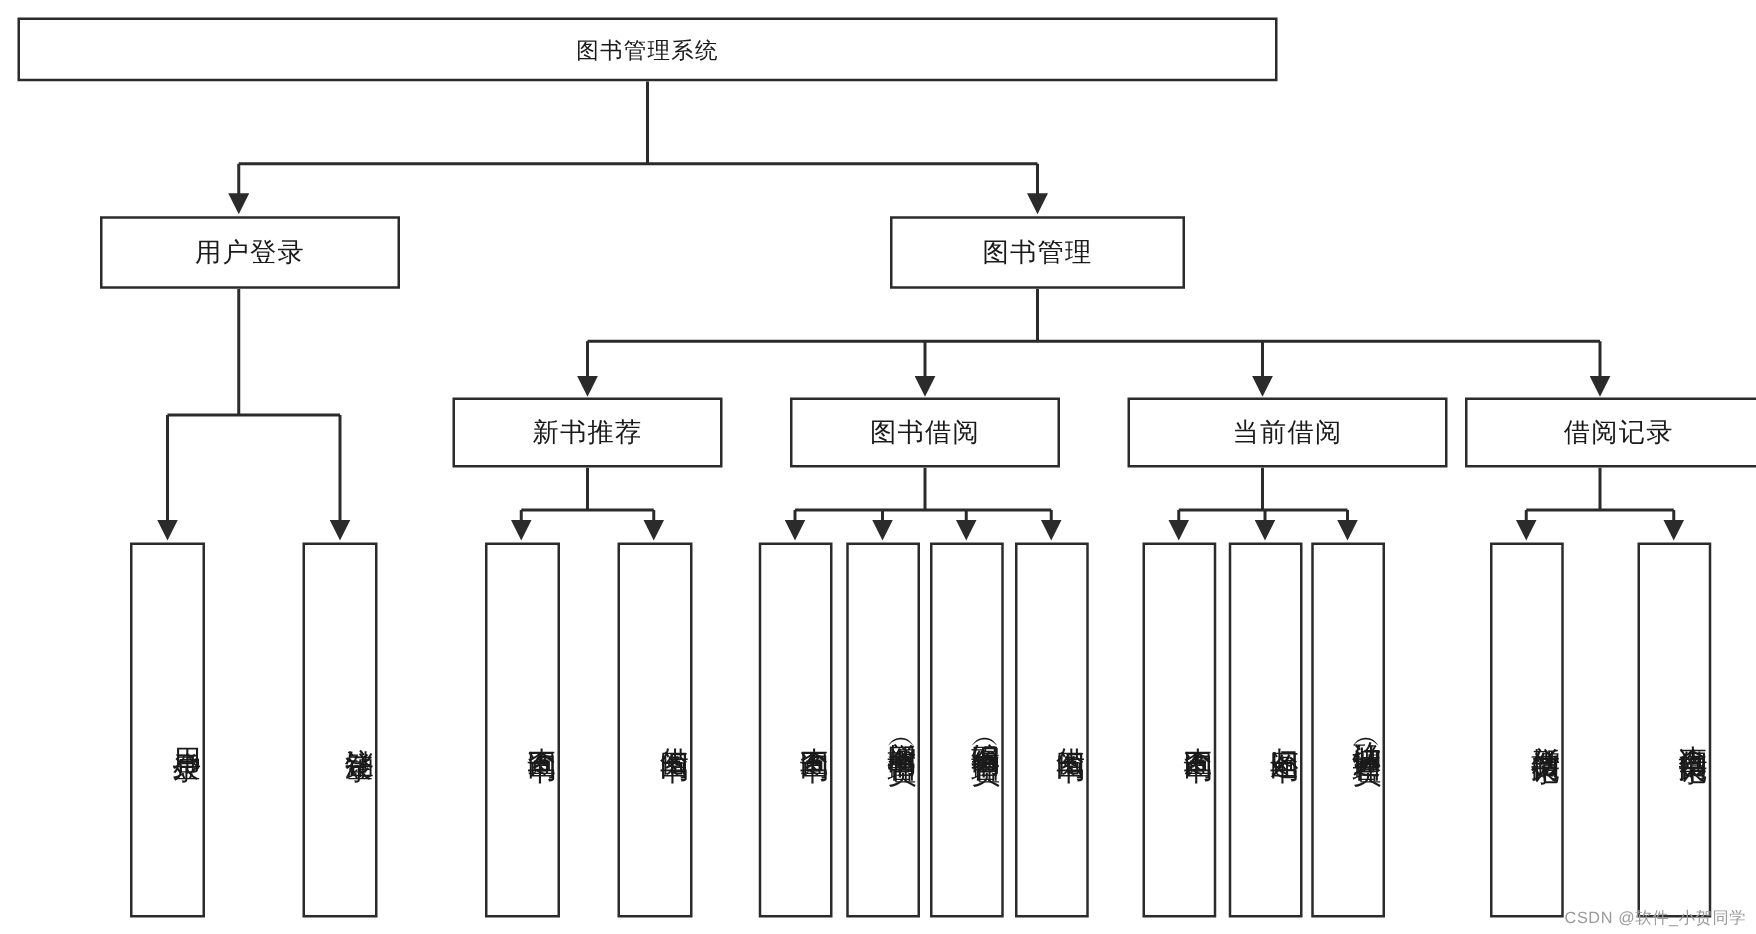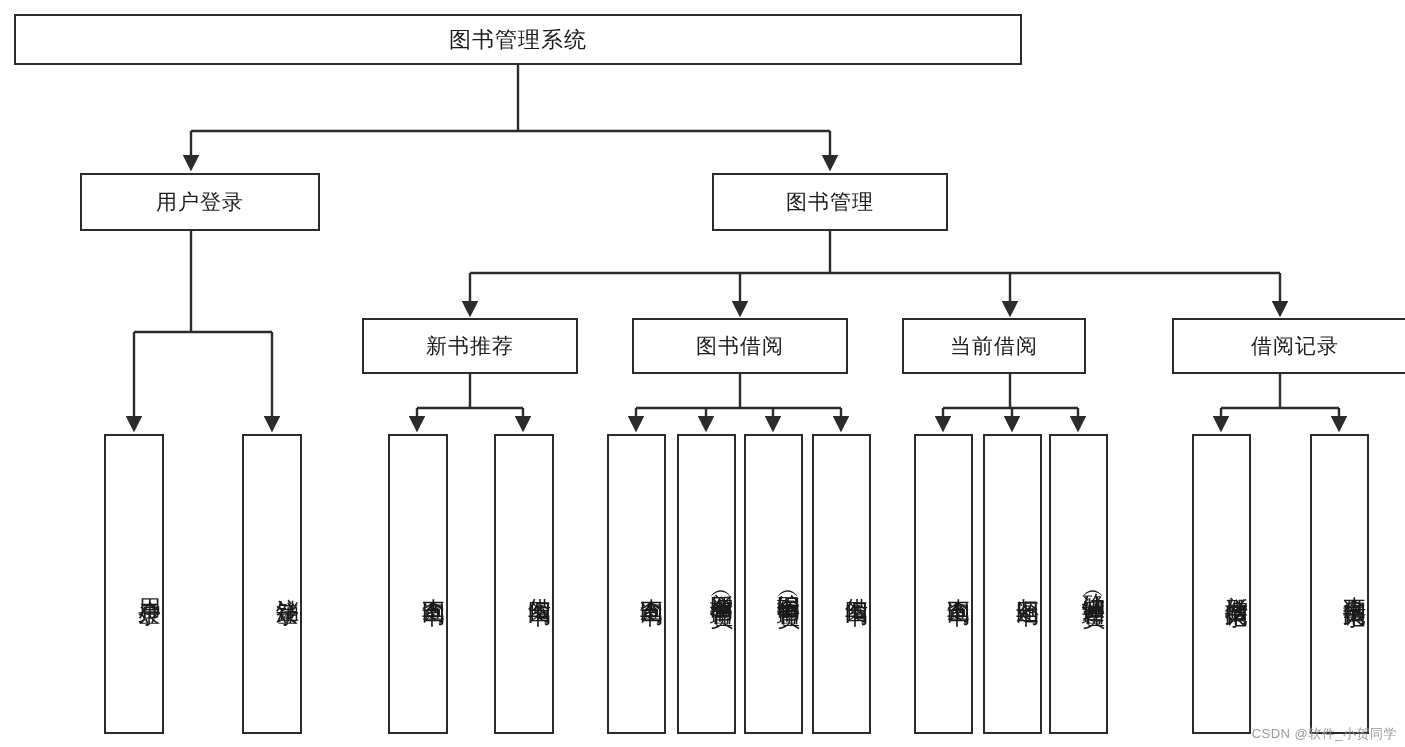--- a/index.html
+++ b/index.html
@@ -26,21 +26,21 @@
     align-items: center;
     justify-content: center;
     color: #1a1a1a;
   }
   .node-h {
     font-size: 21px;
     letter-spacing: 1px;
     white-space: nowrap;
   }
   .node-root {
-    font-size: 22px;
+    font-size: 18px;
   }
   .node-v {
     writing-mode: vertical-rl;
     text-orientation: upright;
     font-size: 23px;
     line-height: 1.08;
     letter-spacing: 2px;
     padding-top: 8px;
     padding-bottom: 8px;
     align-items: flex-start;
@@ -134,21 +134,21 @@
   <div class="node node-h" style="left:362px; top:318px; width:216px; height:56px;">
     <span>新书推荐</span>
   </div>
 
   <div class="node node-h" style="left:712px; top:173px; width:236px; height:58px;">
     <span>图书管理</span>
   </div>
   <div class="node node-h" style="left:632px; top:318px; width:216px; height:56px;">
     <span>图书借阅</span>
   </div>
-  <div class="node node-h" style="left:902px; top:318px; width:184px; height:56px;">
+  <div class="node node-h" style="left:902px; top:318px; width:256px; height:56px;">
     <span>当前借阅</span>
   </div>
   <div class="node node-h" style="left:1172px; top:318px; width:246px; height:56px;">
     <span>借阅记录</span>
   </div>
 
   <div class="node node-v" style="left:104px; top:434px; width:60px; height:300px;">
     <span>用户登录</span>
   </div>
   <div class="node node-v" style="left:242px; top:434px; width:60px; height:300px;">

